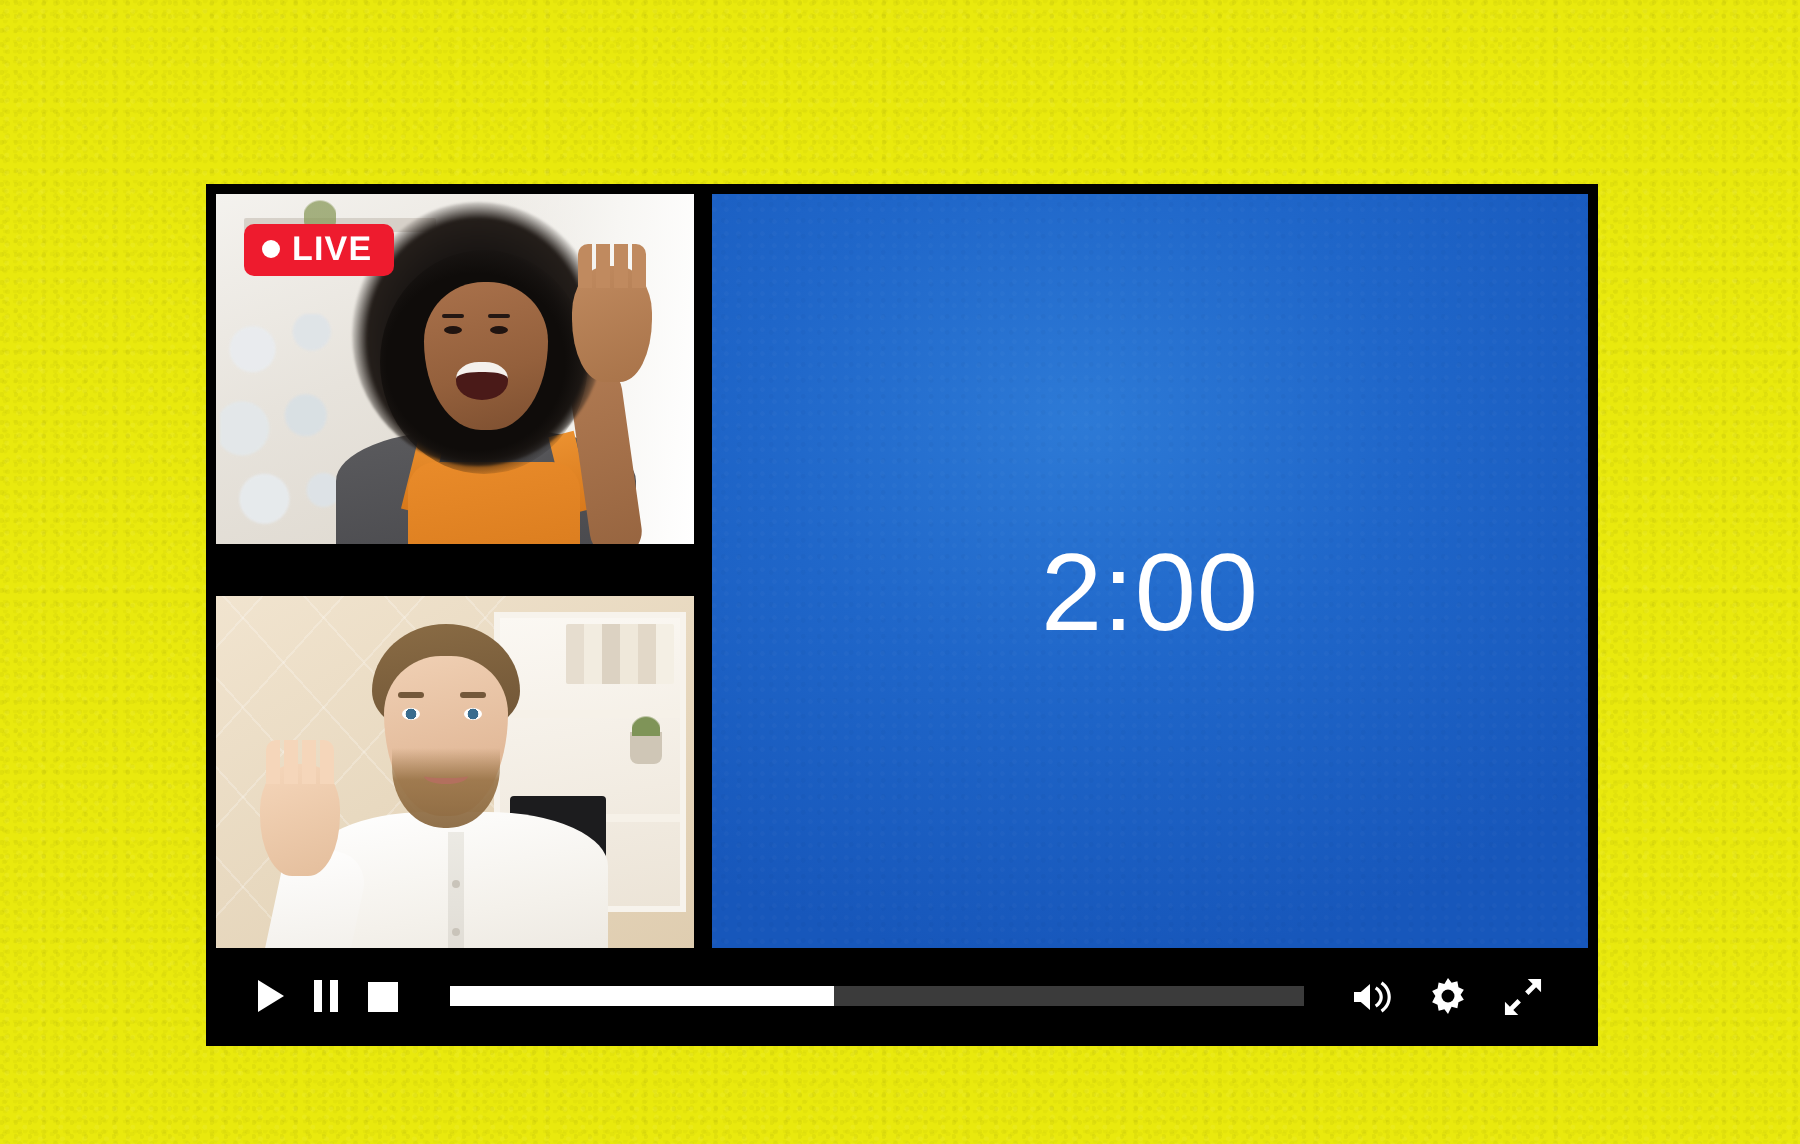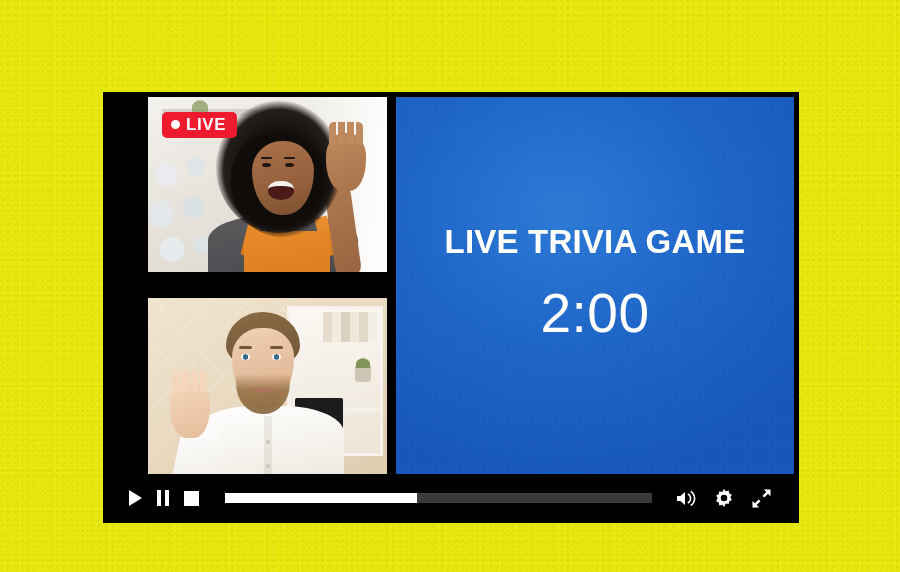--- a/index.html
+++ b/index.html
@@ -55,21 +55,20 @@
     gap: 9px;
     height: 381px;
   }
 
   
   #participants {
     width: 239px;
     display: flex;
     flex-direction: column;
     gap: 26px;
-    margin-left: 40px;
   }
 
   .tile {
     position: relative;
     flex: 1;
     overflow: hidden;
     background: #d8cec2;
   }
 
   
@@ -483,21 +482,20 @@
           <div class="smile"></div>
           <div class="hand"></div>
         </div>
       </div>
 
     </div>
 
     <div id="main-stage">
       <div class="tex"></div>
       <div id="stage-inner">
-        <div id="stage-title">LIVE TRIVIA GAME</div>
         <div id="countdown">2:00</div>
       </div>
     </div>
 
   </div>
 
   <div id="controls">
 
     <div class="ctrl-group-left">
       <button class="ctrl-btn" aria-label="Play">

